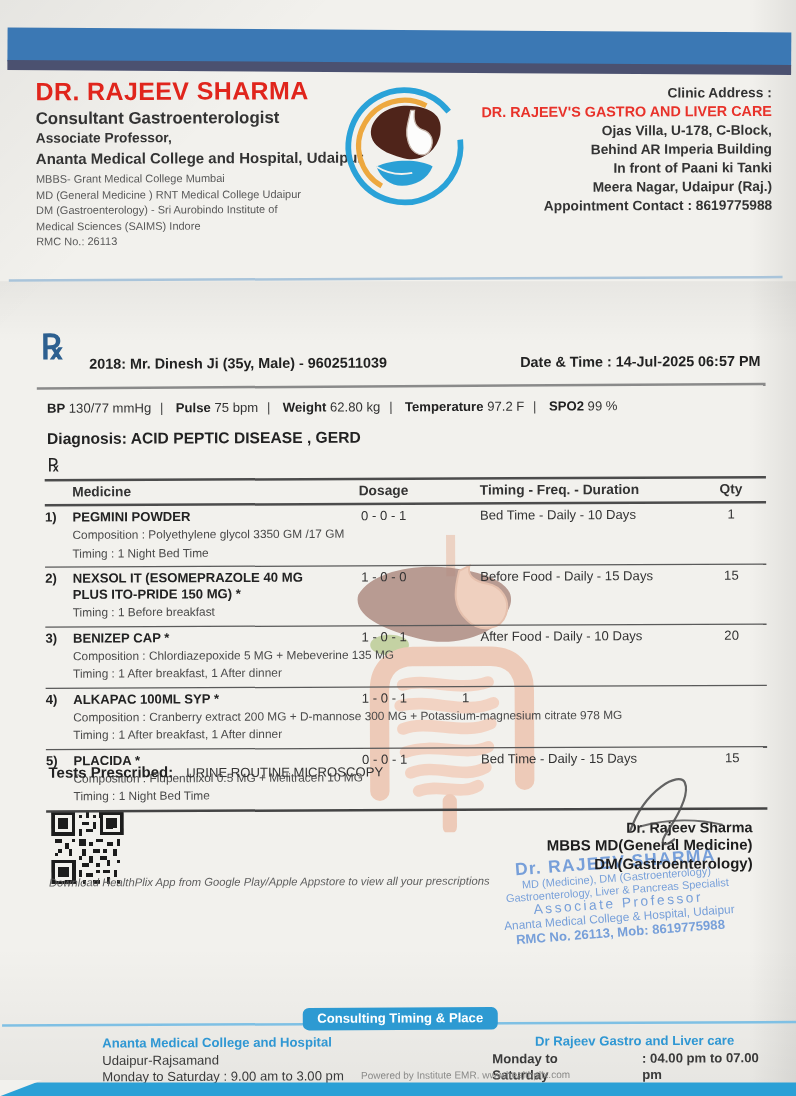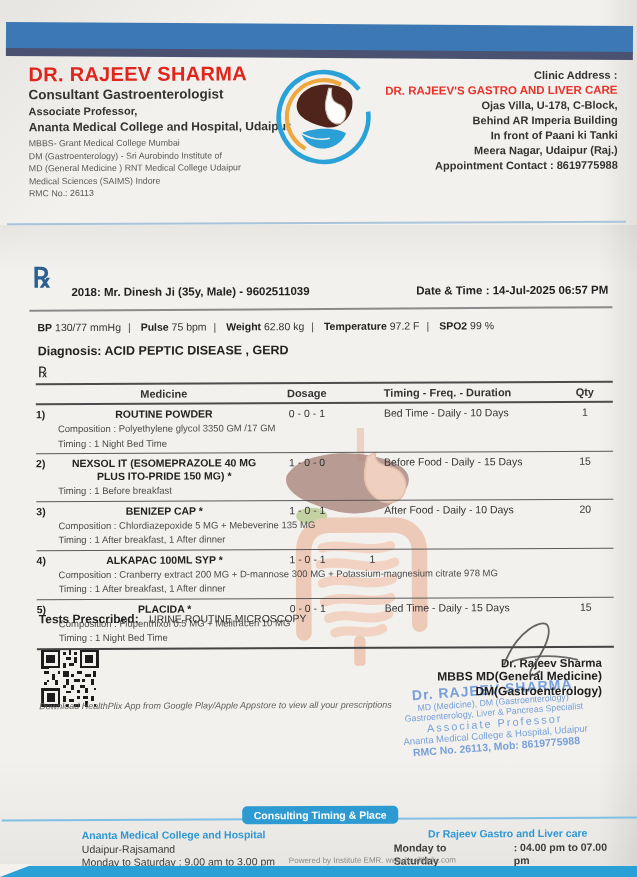--- a/index.html
+++ b/index.html
@@ -35,21 +35,21 @@
   .vitals b{color:#222;}
   .vitals .sp{margin:0 7px;color:#444;}
   .diagnosis{position:absolute;left:38px;top:343px;font-size:12.5px;font-weight:bold;color:#222;}
   .rx-small{position:absolute;left:38px;top:360px;font-family:"DejaVu Serif",serif;font-size:15px;color:#222;}
   
   .watermark{position:absolute;left:266px;top:428px;width:190px;height:238px;opacity:.5;z-index:1;}
   
   .medtable{position:absolute;left:36px;right:24px;top:382px;z-index:2;}
   .t-head{display:flex;border-top:2px solid #4c4c4c;border-bottom:2px solid #4c4c4c;padding:3px 0 3px 0;font-size:11px;font-weight:bold;color:#333;}
   .c-num{width:22px;flex:none;}
-  .c-name{width:212px;flex:none;text-align:center;}
+  .c-name{width:212px;flex:none;}
   .c-dos{width:74px;flex:none;text-align:center;}
   .c-tim{flex:1;padding-left:40px;}
   .c-qty{width:56px;flex:none;text-align:center;}
   .med-row{border-bottom:1.6px solid #5a5a5a;padding:3px 0 3px 0;}
   .med-row:last-child{border-bottom:2px solid #444;}
   .med-line{display:flex;align-items:flex-start;}
   .med-line .c-num,.med-line .c-name{font-size:10.5px;font-weight:bold;color:#222;line-height:13px;}
   .med-line .c-dos,.med-line .c-tim,.med-line .c-qty{font-size:10.5px;color:#333;line-height:13px;}
   .med-sub{font-size:9.5px;color:#4a4a4a;padding-left:22px;line-height:12.5px;margin-top:2px;}
   
@@ -98,22 +98,22 @@
 
   <div class="doc">
 
     <div class="hdr-left">
       <div class="doc-name">DR. RAJEEV SHARMA</div>
       <div class="doc-title">Consultant Gastroenterologist</div>
       <div class="doc-role">Associate Professor,</div>
       <div class="doc-inst">Ananta Medical College and Hospital, Udaipur</div>
       <div class="qual">
         <div>MBBS- Grant Medical College Mumbai</div>
+        <div>MD (General Medicine ) RNT Medical College Udaipur</div>
         <div>DM (Gastroenterology) - Sri Aurobindo Institute of</div>
-        <div>MD (General Medicine ) RNT Medical College Udaipur</div>
         <div>Medical Sciences (SAIMS) Indore</div>
         <div>RMC No.: 26113</div>
       </div>
     </div>
 
     <div class="logo-wrap">
       <svg viewBox="0 0 100 110" width="102" height="116">
         <circle cx="50" cy="54" r="44" fill="none" stroke="#2aa2d8" stroke-width="4.5" stroke-dasharray="252 25" stroke-dashoffset="-18" transform="rotate(-30 50 54)"></circle>
         <circle cx="50" cy="54" r="36" fill="none" stroke="#eda83f" stroke-width="4" stroke-dasharray="112 140" transform="rotate(120 50 54)"></circle>
         <path d="M24,40 C28,26 44,20 60,23 C76,26 80,34 78,45 C75,58 64,66 52,64 C38,61 21,54 24,40 Z" fill="#4f241a"></path>
@@ -172,21 +172,21 @@
         <div class="c-num"></div>
         <div class="c-name">Medicine</div>
         <div class="c-dos">Dosage</div>
         <div class="c-tim">Timing - Freq. - Duration</div>
         <div class="c-qty">Qty</div>
       </div>
 
       <div class="med-row">
         <div class="med-line">
           <div class="c-num">1)</div>
-          <div class="c-name">ROUTINE POWDER</div>
+          <div class="c-name">PEGMINI POWDER</div>
           <div class="c-dos">0 - 0 - 1</div>
           <div class="c-tim">Bed Time - Daily - 10 Days</div>
           <div class="c-qty">1</div>
         </div>
         <div class="med-sub">Composition : Polyethylene glycol 3350 GM /17 GM</div>
         <div class="med-sub">Timing  :  1  Night Bed Time</div>
       </div>
 
       <div class="med-row">
         <div class="med-line">

